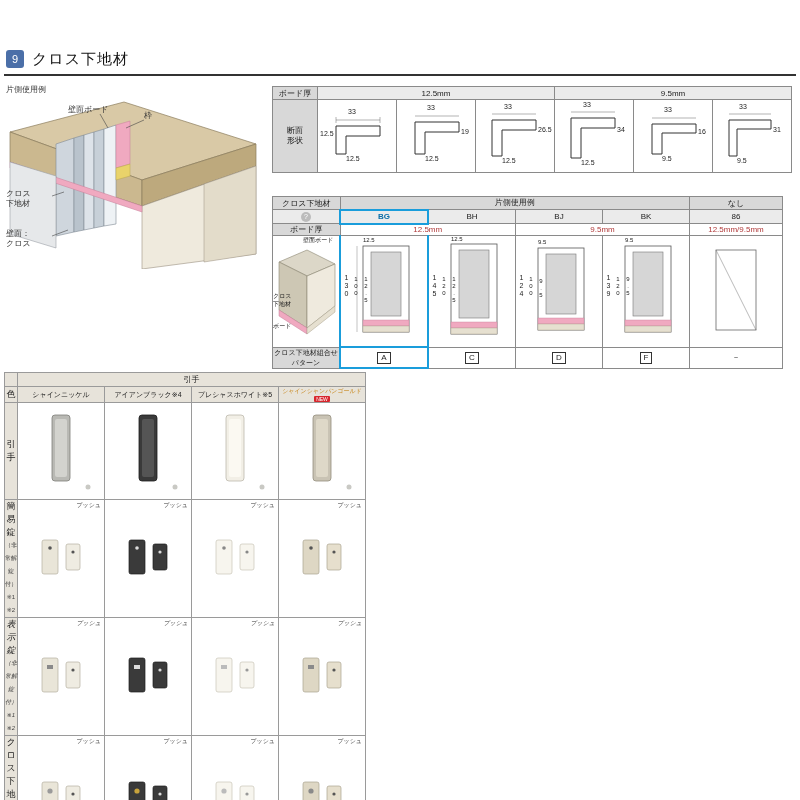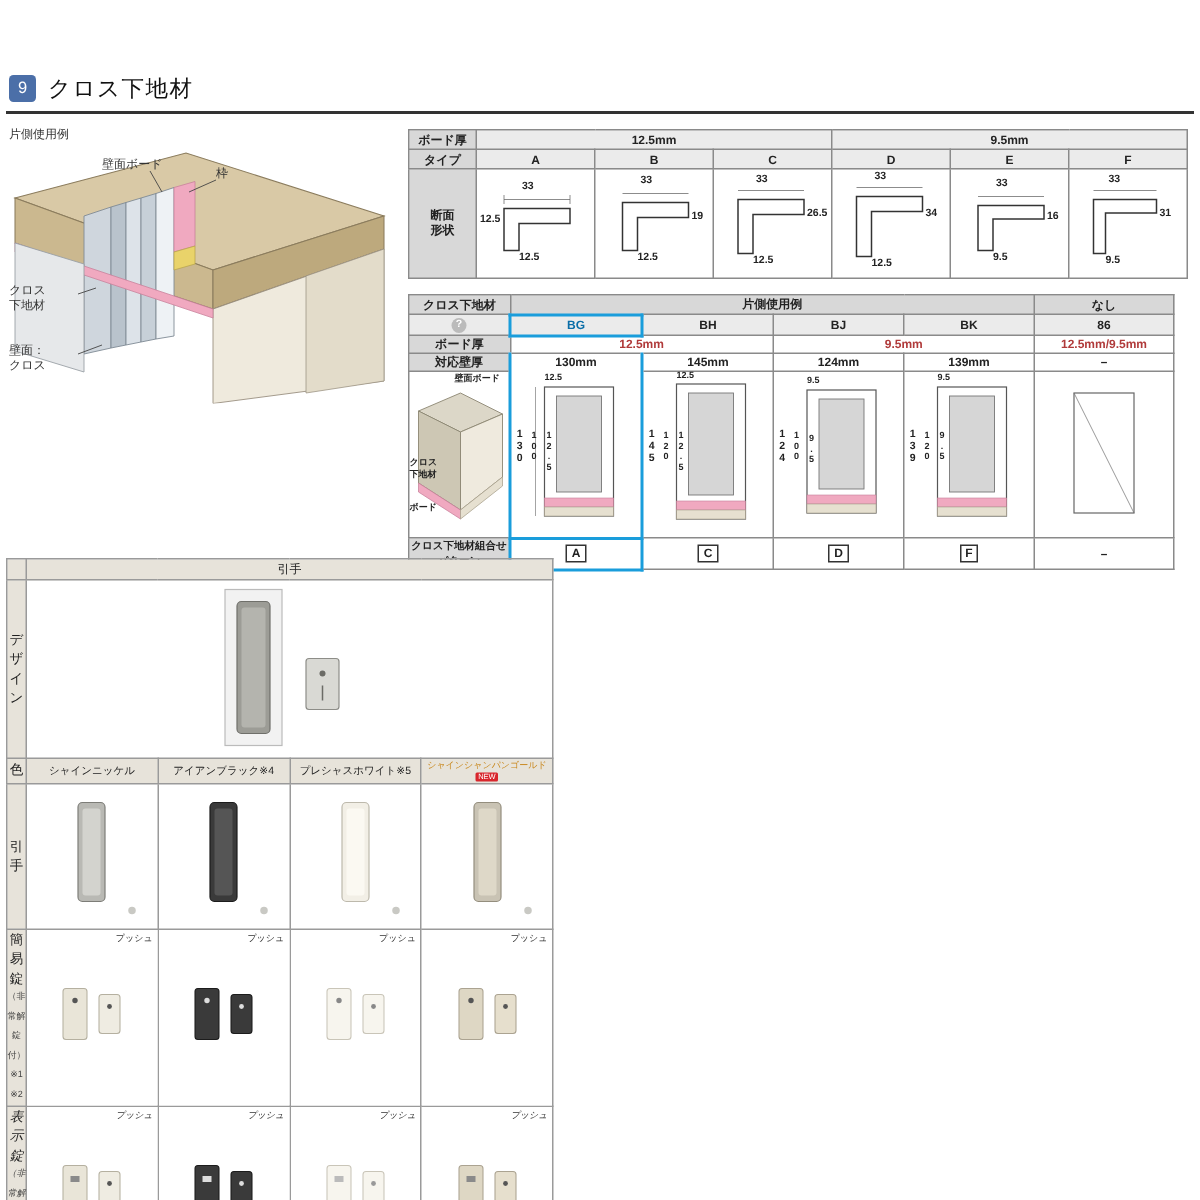--- a/index.html
+++ b/index.html
@@ -21,21 +21,21 @@
   .sec-title{position:absolute;left:28px;top:2px;font-size:15px;color:#111;letter-spacing:1px;}
 
   
   .illus{position:absolute;left:4px;top:84px;width:262px;height:185px;background:#fff;}
   .illus .cap{position:absolute;font-size:8px;color:#333;}
   .illus-svg{position:absolute;left:0;top:0;}
 
   
   .tbl{position:absolute;font-size:8px;color:#222;}
   .tbl table{border-collapse:collapse;}
-  .tbl td,.tbl th{border:1px solid #8a8a8a;text-align:center;vertical-align:middle;font-weight:bold;padding:0;}
+  .tbl td,.tbl th{border:1px solid #8a8a8a;text-align:center;vertical-align:middle;font-weight:normal;padding:0;}
   .hdr{background:#d8d8d8;}
   .hdr2{background:#ebebeb;}
 
   .t1{left:272px;top:86px;}
   .t2{left:272px;top:196px;}
 
   .lbl-v{writing-mode:vertical-rl;text-orientation:upright;letter-spacing:1px;}
 
   .profile{position:relative;width:100%;height:100%;}
   .selbox{border:2px solid #1a9ddb !important;margin-left:11px;}
@@ -103,29 +103,20 @@
 
   <div class="tbl t1">
     <table>
       <tbody>
           <tr>
         <td class="hdr" style="width:44px;height:12px;">ボード厚</td>
         <td class="hdr2" colspan="3" style="width:234px;">12.5mm</td>
         <td class="hdr2" colspan="3" style="width:234px;">9.5mm</td>
       </tr>
       <tr>
-        <td class="hdr" style="height:12px;">タイプ</td>
-        <td class="hdr2" style="width:78px;">A</td>
-        <td class="hdr2" style="width:78px;">B</td>
-        <td class="hdr2" style="width:78px;">C</td>
-        <td class="hdr2" style="width:78px;">D</td>
-        <td class="hdr2" style="width:78px;">E</td>
-        <td class="hdr2" style="width:78px;">F</td>
-      </tr>
-      <tr>
         <td class="hdr" style="height:72px;">
           <div style="font-size:8px;line-height:10px;">
             <span>断面</span><br>
             <span>形状</span>
           </div>
         </td>
 
         <td class="white">
           <div class="profile" style="height:72px;">
             <svg width="78" height="72" viewBox="0 0 78 72">
@@ -218,28 +209,20 @@
         <td class="hdr2" style="width:86px;">BH</td>
         <td class="hdr2" style="width:86px;">BJ</td>
         <td class="hdr2" style="width:86px;">BK</td>
         <td class="hdr2">86</td>
       </tr>
       <tr>
         <td class="hdr" style="height:11px;">ボード厚</td>
         <td colspan="2" style="color:#b03a3a;">12.5mm</td>
         <td colspan="2" style="color:#b03a3a;">9.5mm</td>
         <td style="color:#b03a3a;">12.5mm/9.5mm</td>
-      </tr>
-      <tr>
-        <td class="hdr" style="height:11px;">対応壁厚</td>
-        <td class="selbox" style="border-top:none !important;border-bottom:none !important;">130mm</td>
-        <td>145mm</td>
-        <td>124mm</td>
-        <td>139mm</td>
-        <td>－</td>
       </tr>
       <tr>
         <td class="white" style="height:110px;position:relative;">
           <div style="position:relative;width:66px;height:110px;">
             <svg width="66" height="110" viewBox="0 0 66 110">
               <polygon points="6,26 34,14 62,28 34,40" fill="#dcd7c8" stroke="#8b8672" stroke-width="0.6"></polygon>
               <polygon points="6,26 6,74 34,92 34,40" fill="#cdc7b4" stroke="#8b8672" stroke-width="0.6"></polygon>
               <polygon points="34,40 62,28 62,70 34,92" fill="#efeade" stroke="#8b8672" stroke-width="0.6"></polygon>
               <polygon points="6,74 34,92 34,98 6,80" fill="#f0a9c0" stroke="#c77f99" stroke-width="0.5"></polygon>
               <polygon points="34,92 62,70 62,76 34,98" fill="#e6e0d0" stroke="#a8a08c" stroke-width="0.5"></polygon>
@@ -335,33 +318,20 @@
 
   <div class="bot">
     <table>
 
       <tbody>
           <tr style="height:14px;">
         <td class="colhd" style="width:62px;border:1px solid #9a9a9a;"></td>
         <td class="colhd" colspan="4">引手</td>
       </tr>
 
-      <tr style="height:118px;">
-        <td class="rowlbl">デザイン</td>
-        <td class="white" colspan="4">
-          <svg width="350" height="116" viewBox="0 0 350 116">
-            <rect x="132" y="6" width="38" height="104" fill="#f2f2f2" stroke="#bbb" stroke-width="0.8"></rect>
-            <rect x="140" y="14" width="22" height="88" rx="3" fill="#9c9c96" stroke="#6f6f6a" stroke-width="0.8"></rect>
-            <rect x="143" y="18" width="16" height="80" rx="2" fill="#b4b4ae"></rect>
-            <rect x="186" y="52" width="22" height="34" rx="2" fill="#d9d9d4" stroke="#8d8d88" stroke-width="0.8"></rect>
-            <circle cx="197" cy="62" r="2" fill="#6b6b66"></circle>
-            <line x1="197" y1="70" x2="197" y2="80" stroke="#6b6b66" stroke-width="1"></line>
-          </svg>
-        </td>
-      </tr>
 
       <tr style="height:16px;">
         <td class="rowlbl">色</td>
         <td class="colhd" style="width:88px;font-size:7px;">
           <span>シャインニッケル</span>
         </td>
         <td class="colhd" style="width:88px;font-size:7px;">
           <span>アイアンブラック</span><span>※4</span>
         </td>
         <td class="colhd" style="width:88px;font-size:7px;">

